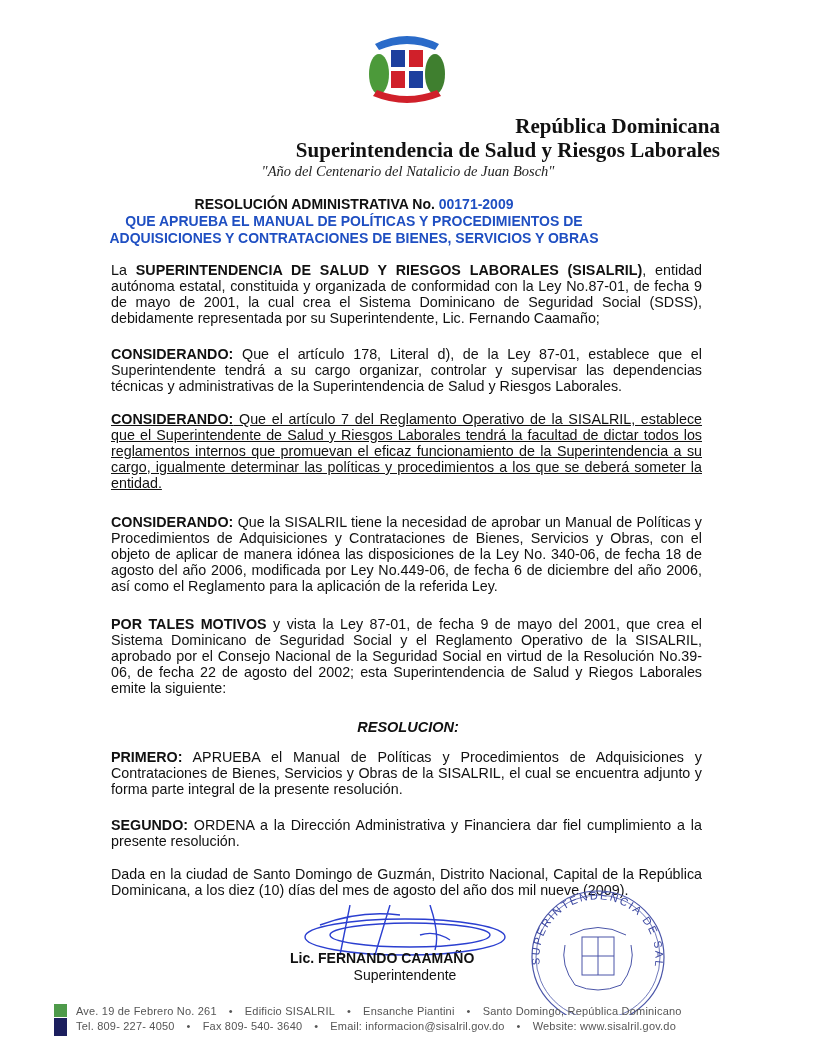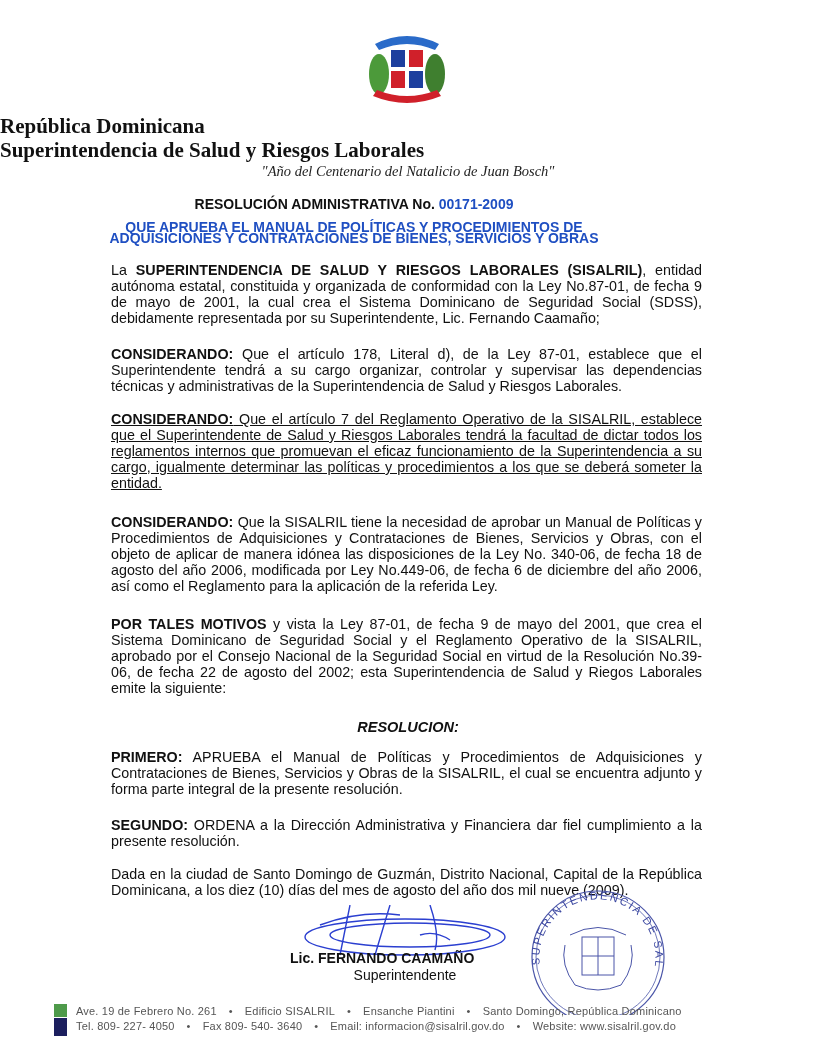--- a/index.html
+++ b/index.html
@@ -1,25 +1,25 @@
 <!DOCTYPE html>
 <html><head>
 <meta charset="utf-8">
 <style>
   html, body { margin: 0; padding: 0; background: #ffffff; }
   body { width: 816px; height: 1056px; position: relative; overflow: hidden; font-family: "Liberation Sans", sans-serif; color: #111; }
   .coat { position: absolute; left: 365px; top: 30px; width: 84px; height: 82px; }
-  .hdr { position: absolute; left: 0; width: 720px; text-align: left; font-family: "Liberation Serif", serif; font-weight: bold; color: #111; }
+  .hdr { position: absolute; left: 0; width: 720px; text-align: right; font-family: "Liberation Serif", serif; font-weight: bold; color: #111; }
   .h1 { top: 114px; font-size: 21px; }
   .h2 { top: 138px; font-size: 21px; }
   .motto { position: absolute; top: 163px; left: 0; width: 816px; text-align: center; font-family: "Liberation Serif", serif; font-style: italic; font-size: 14.5px; color: #222; }
   .restitle { position: absolute; left: 0; width: 708px; text-align: center; font-weight: bold; font-size: 14px; line-height: 17px; }
   .rt1 { top: 196px; color: #111; }
   .rt1 .num { color: #1f4fc2; }
-  .rt2 { top: 213px; color: #1f4fc2; margin-top: 6px; }
+  .rt2 { top: 213px; color: #1f4fc2; }
   .rt3 { top: 230px; color: #1f4fc2; }
   .para { position: absolute; left: 111px; width: 591px; font-size: 14.3px; line-height: 16px; text-align: justify; color: #111; }
   .para b { font-weight: bold; }
   .p1 { top: 262px; }
   .p2 { top: 346px; }
   .p3 { top: 411px; text-decoration: underline; }
   .p4 { top: 514px; }
   .p5 { top: 616px; }
   .resol { position: absolute; top: 719px; left: 0; width: 816px; text-align: center; font-weight: bold; font-style: italic; font-size: 14.5px; }
   .p6 { top: 749px; }

